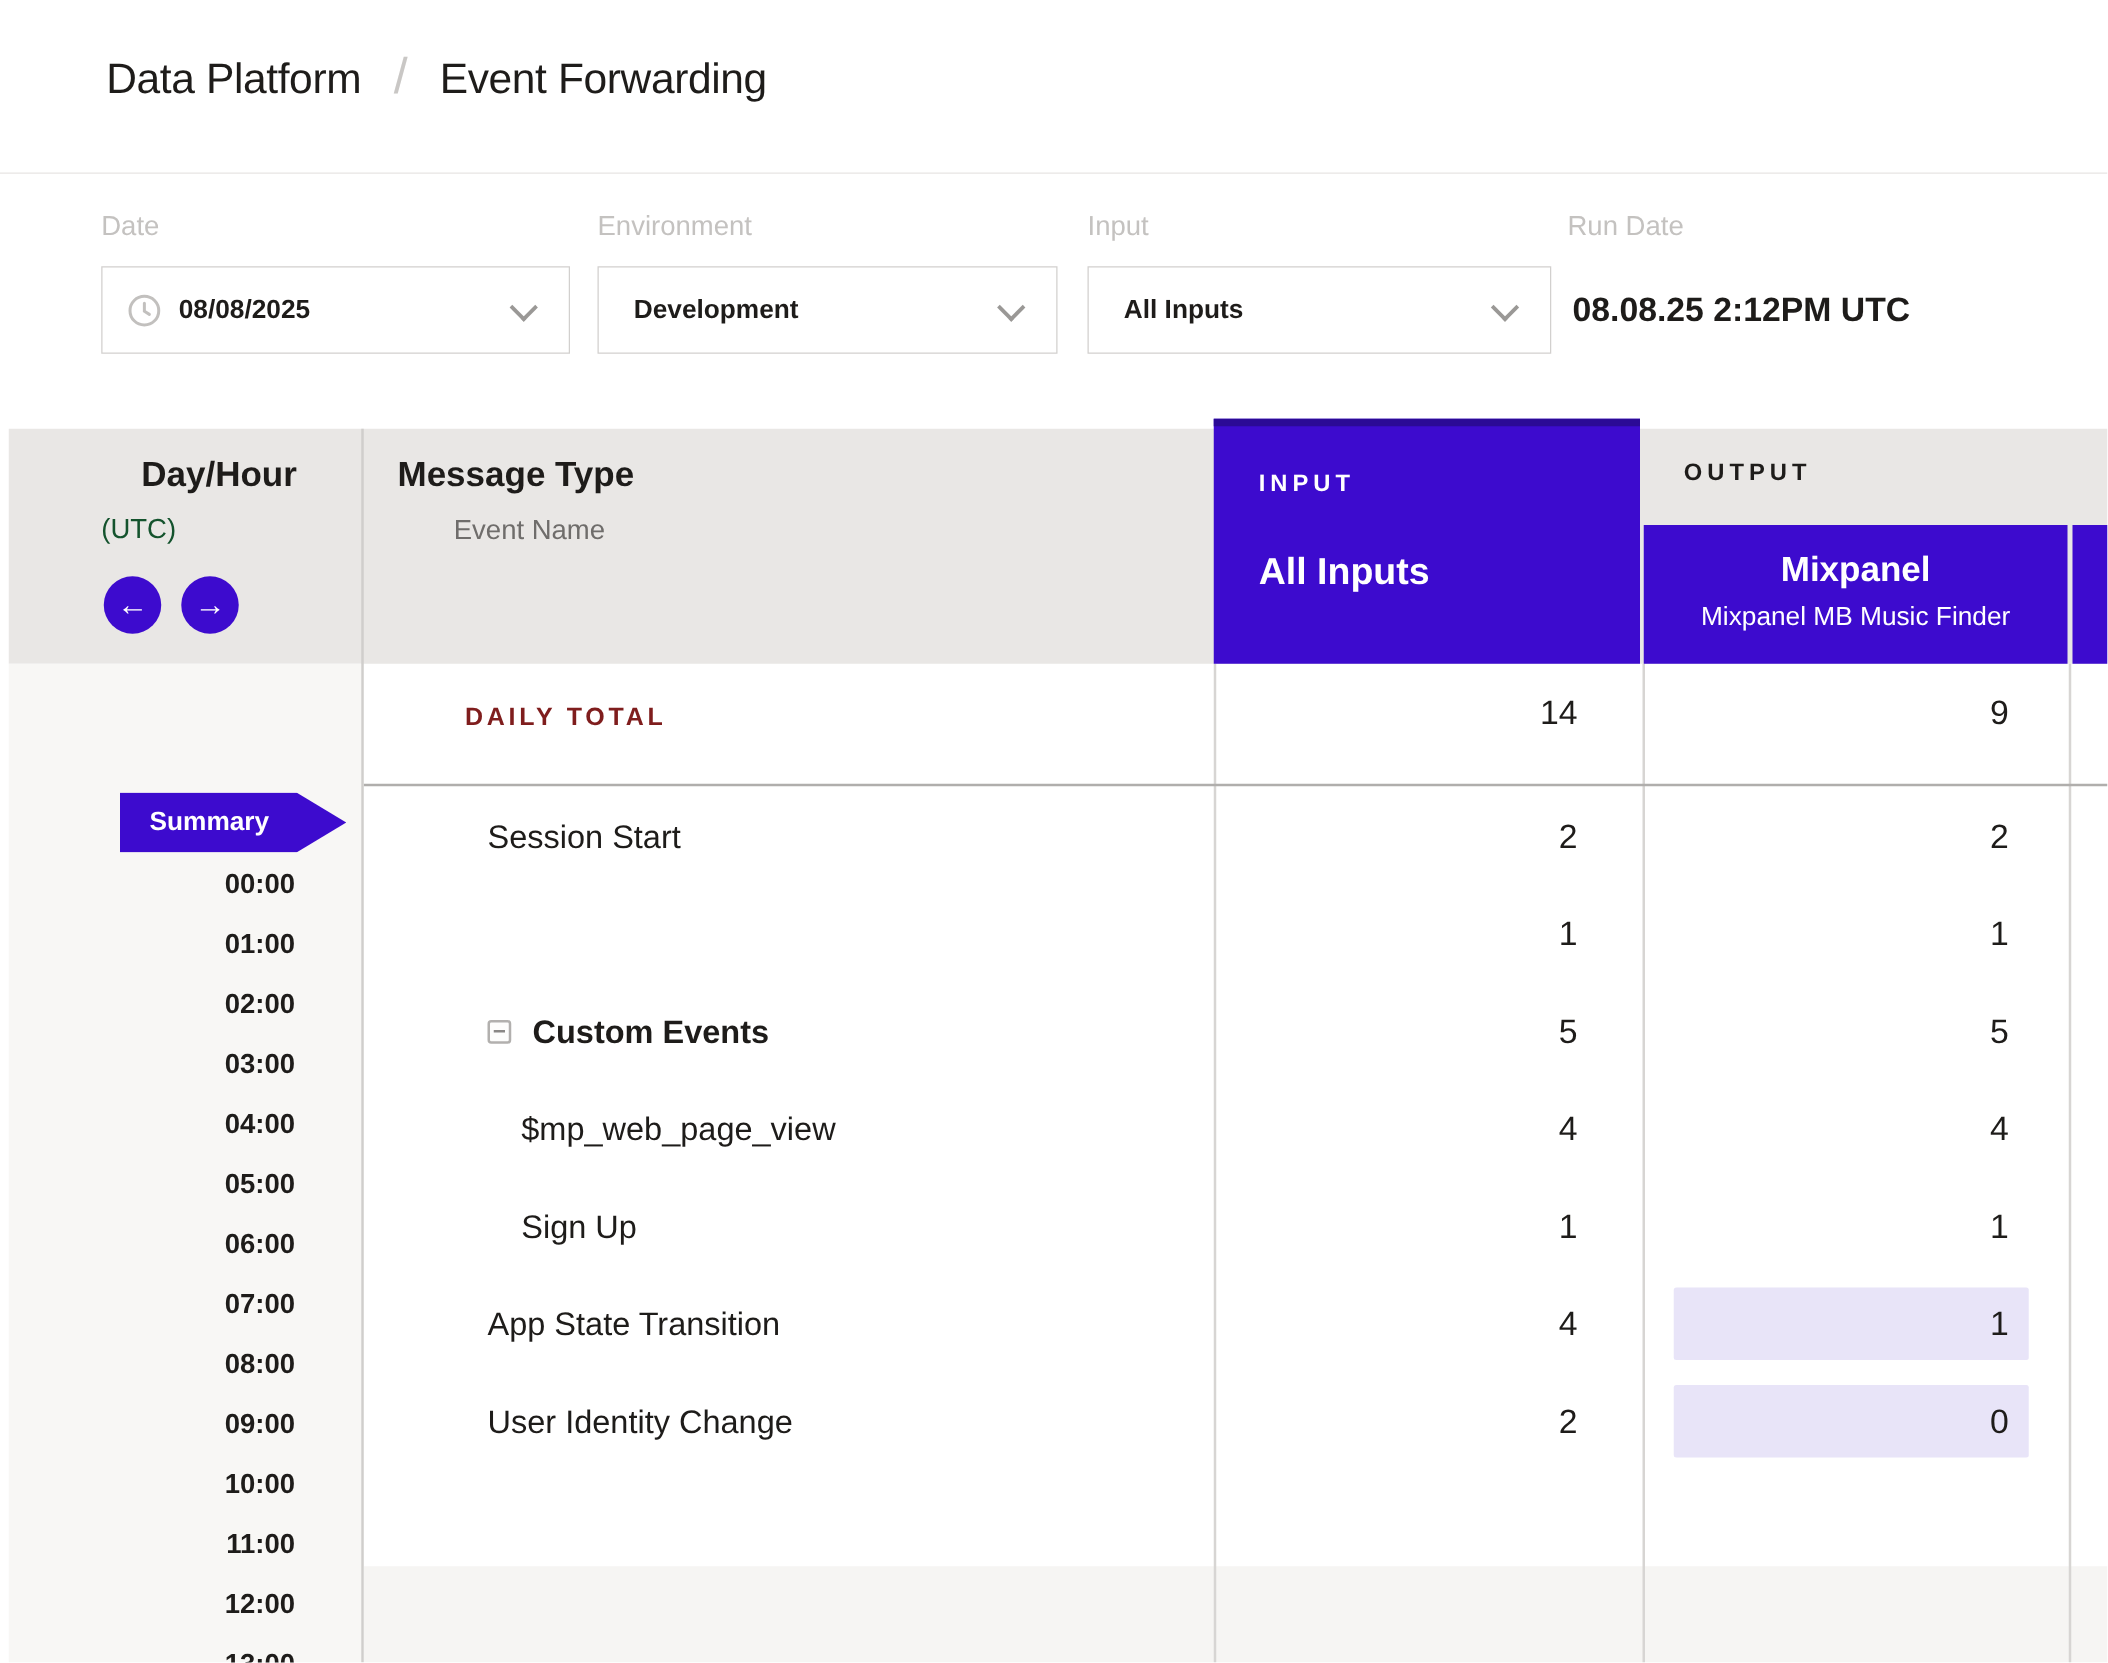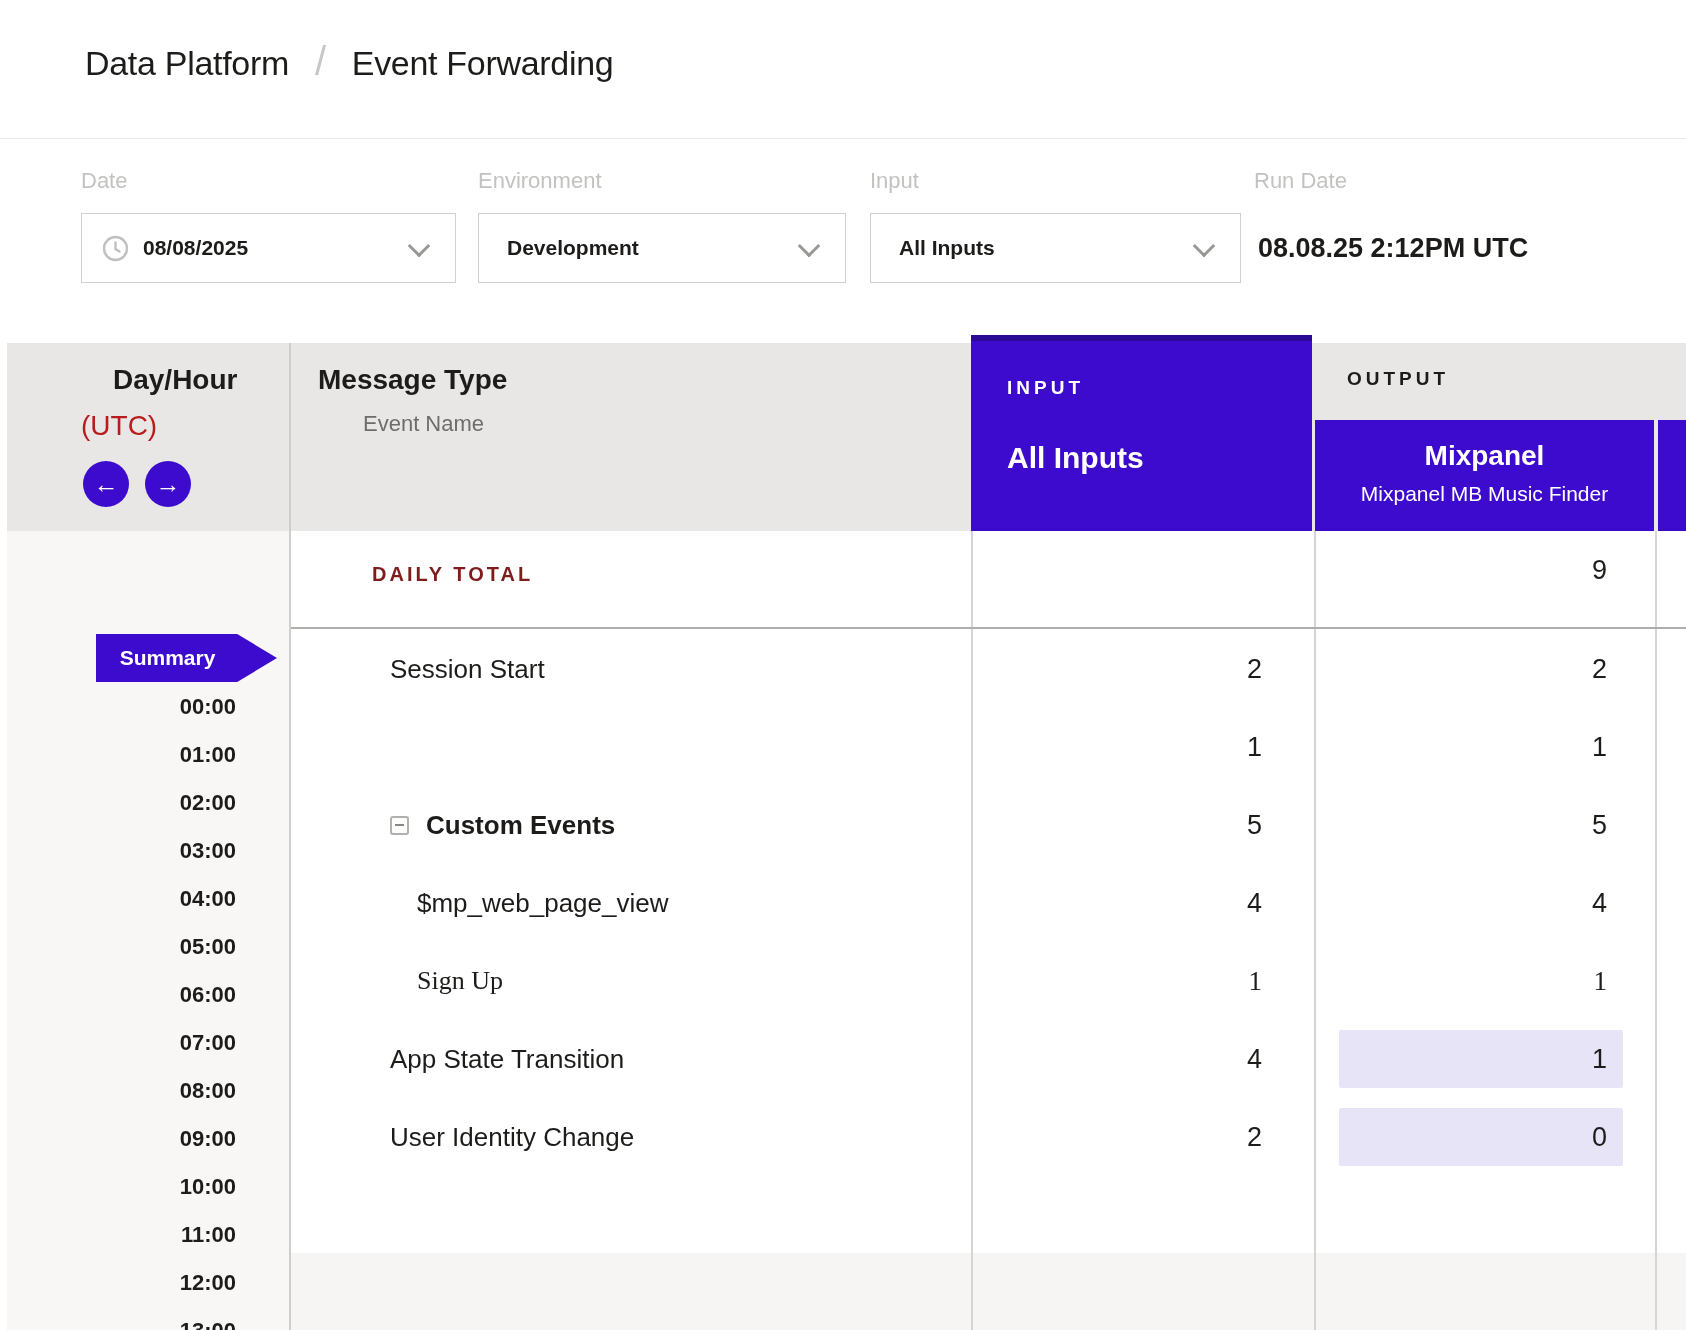--- a/index.html
+++ b/index.html
@@ -27,21 +27,21 @@
     transform:rotate(45deg);position:absolute;right:28px;top:24px;}
   .run-date{left:1258px;top:213px;height:70px;display:flex;align-items:center;
     font-size:27px;font-weight:700;}
   .clock{margin:0 14px 0 20px;flex:0 0 auto;}
 
   
   .grid-head{left:7px;top:343px;width:1679px;height:188px;background:#e9e7e5;}
   .col-divider{left:289px;top:343px;width:2px;height:987px;background:#d0cecc;z-index:5;}
   .vline{top:531px;height:799px;width:2px;background:#d7d5d3;z-index:4;}
   .dayhour-title{left:81px;top:364px;font-size:28px;font-weight:700;z-index:3;margin-left:32px;}
-  .dayhour-sub{left:81px;top:410px;font-size:28px;color:#b91c1c;z-index:3;}
+  .dayhour-sub{left:81px;top:410px;font-size:22px;color:#14532d;z-index:3;}
   .navbtn{top:461px;width:46px;height:46px;border-radius:50%;background:var(--accent,#3d0bce);
     color:#fff;display:flex;align-items:center;justify-content:center;font-size:25px;
     cursor:pointer;z-index:3;}
   .msg-title{left:318px;top:364px;font-size:28px;font-weight:700;z-index:3;}
   .msg-sub{left:363px;top:411px;font-size:22px;color:#6f6d6b;z-index:3;}
 
   .input-box{left:971px;top:335px;width:341px;height:196px;background:var(--accent,#3d0bce);
     border-top:6px solid var(--accent-dark,#2b0a96);box-sizing:border-box;color:#fff;z-index:6;}
   .input-box .group{position:absolute;left:36px;top:36px;font-size:19px;font-weight:700;letter-spacing:4px;}
   .input-box .name{position:absolute;left:36px;top:100px;font-size:30px;font-weight:700;}
@@ -156,20 +156,21 @@
 
 <div class="abs leftcol-bg"></div>
 <div class="abs bottom-band"></div>
 <div class="abs col-divider"></div>
 <div class="abs vline" style="left:971px"></div>
 <div class="abs vline" style="left:1314px"></div>
 <div class="abs vline" style="left:1655px"></div>
 
 <div class="abs daily-row">
   <span class="daily-label">DAILY TOTAL</span>
+  <span class="cell-in" style="top:24px">14</span>
   <span class="cell-out" style="top:24px">9</span>
 </div>
 <div class="abs heavy-line"></div>
 
 <div id="rows-root">
     <div class="row" style="top: 630px;">
       <div class="lbl">
         <span>Session Start</span>
       </div>
       <span class="cell-in">2</span>
@@ -187,21 +188,21 @@
       <span class="cell-in">5</span>
       <span class="cell-out">5</span>
     </div>
     <div class="row indent" style="top: 864px;">
       <div class="lbl">
         <span>$mp_web_page_view</span>
       </div>
       <span class="cell-in">4</span>
       <span class="cell-out">4</span>
     </div>
-    <div class="row indent" style="top: 942px; font-family: Liberation Serif, serif;">
+    <div class="row indent" style="top: 942px;">
       <div class="lbl">
         <span>Sign Up</span>
       </div>
       <span class="cell-in">1</span>
       <span class="cell-out">1</span>
     </div>
     <div class="row" style="top: 1020px;">
       <div class="lbl">
         <span>App State Transition</span>
       </div>

